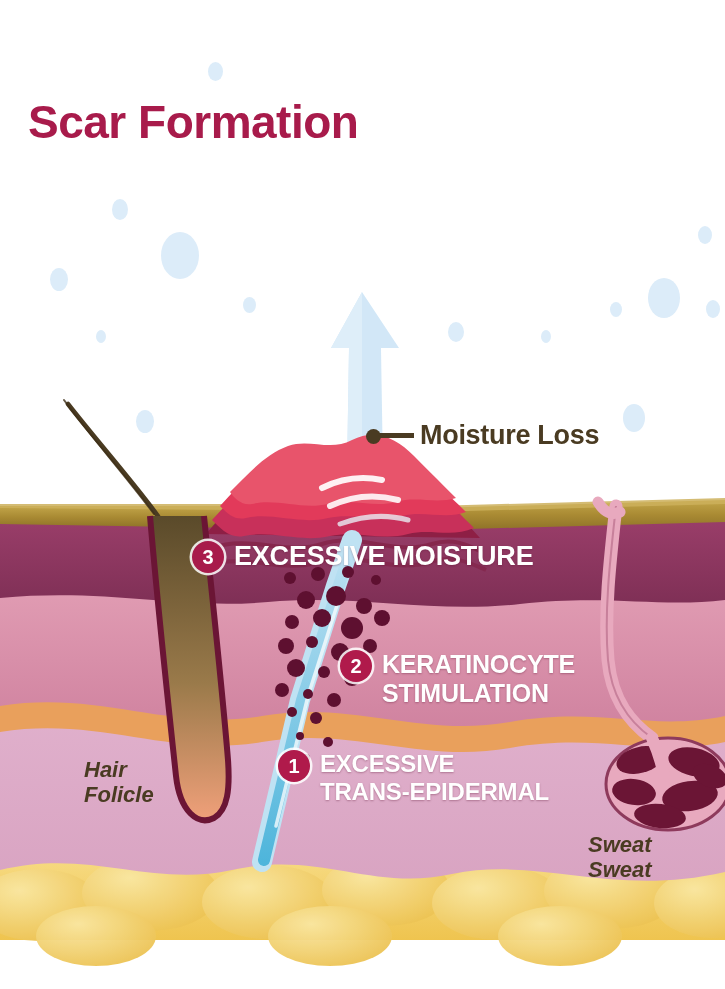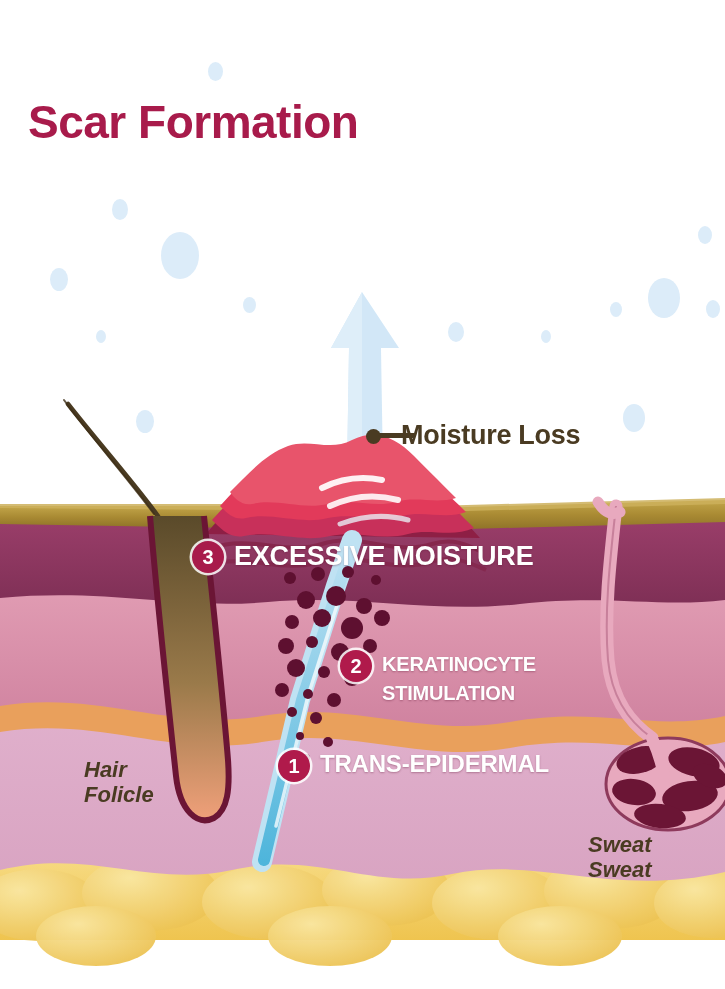--- a/index.html
+++ b/index.html
@@ -14,21 +14,21 @@
 
   
   #air{position:absolute;left:0;top:0;width:725px;height:520px;overflow:hidden;}
   .bub{position:absolute;background:#DCECF9;border-radius:50%;}
 
   
   #skin{position:absolute;left:0;top:0;width:725px;height:989px;}
 
   
   .lbl{position:absolute;white-space:nowrap;}
-  #moisture-loss{left:401px;top:420px;font-size:27px;font-weight:700;
+  #moisture-loss{left:420px;top:420px;font-size:27px;font-weight:700;
                  color:#4A3B22;letter-spacing:-0.3px;}
   .leader-dot{position:absolute;left:366px;top:429px;width:15px;height:15px;
               border-radius:50%;background:#4A3B22;}
   .leader-line{position:absolute;left:378px;top:433px;width:36px;height:5px;
                background:#4A3B22;}
 
   .step{position:absolute;display:flex;align-items:flex-start;}
   .badge{flex:0 0 auto;width:32px;height:32px;border-radius:50%;
          display:flex;align-items:center;justify-content:center;
          font-size:20px;font-weight:700;color:#ffffff;
@@ -37,21 +37,21 @@
   .badge.b2{background:#B01A4B;}
   .badge.b1{background:#B01A4B;}
   .steptext{margin-left:10px;color:#ffffff;font-weight:700;
             letter-spacing:-0.2px;text-shadow:0 1px 2px rgba(90,20,50,.35);}
 
   #step3{left:192px;top:540px;}
   #step3 .steptext{font-size:27px;line-height:32px;}
   #step3 .badge{margin-top:1px;}
 
   #step2{left:340px;top:650px;}
-  #step2 .steptext{font-size:20px;line-height:29px;}
+  #step2 .steptext{font-size:25px;line-height:29px;}
 
   #step1{left:278px;top:750px;}
   #step1 .steptext{font-size:24px;line-height:28px;}
 
   .anat{position:absolute;font-style:italic;font-weight:700;color:#4A3B22;
         font-size:22px;line-height:25px;}
   #hair-label{left:84px;top:757px;}
   #sweat-label{left:588px;top:832px;}
 </style>
 </head>
@@ -267,20 +267,21 @@
     <div class="badge b2">2</div>
     <div class="steptext">
       <div>KERATINOCYTE</div>
       <div>STIMULATION</div>
     </div>
   </div>
 
   <div class="step" id="step1">
     <div class="badge b1">1</div>
     <div class="steptext">
+      <div>EXCESSIVE</div>
       <div>TRANS-EPIDERMAL</div>
     </div>
   </div>
 
   <div class="anat" id="hair-label">
     <div>Hair</div>
     <div>Folicle</div>
   </div>
   <div class="anat" id="sweat-label">
     <div>Sweat</div>

